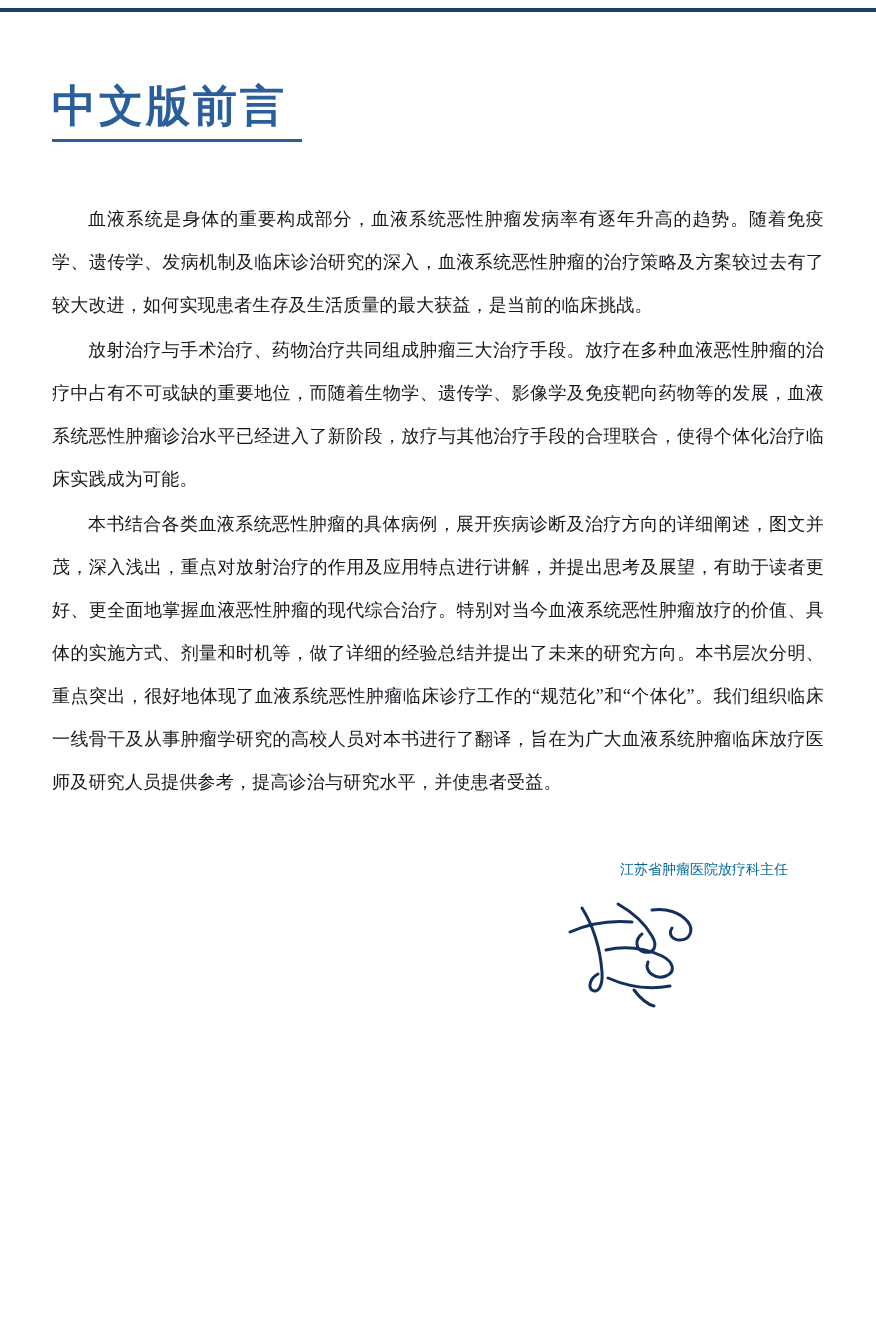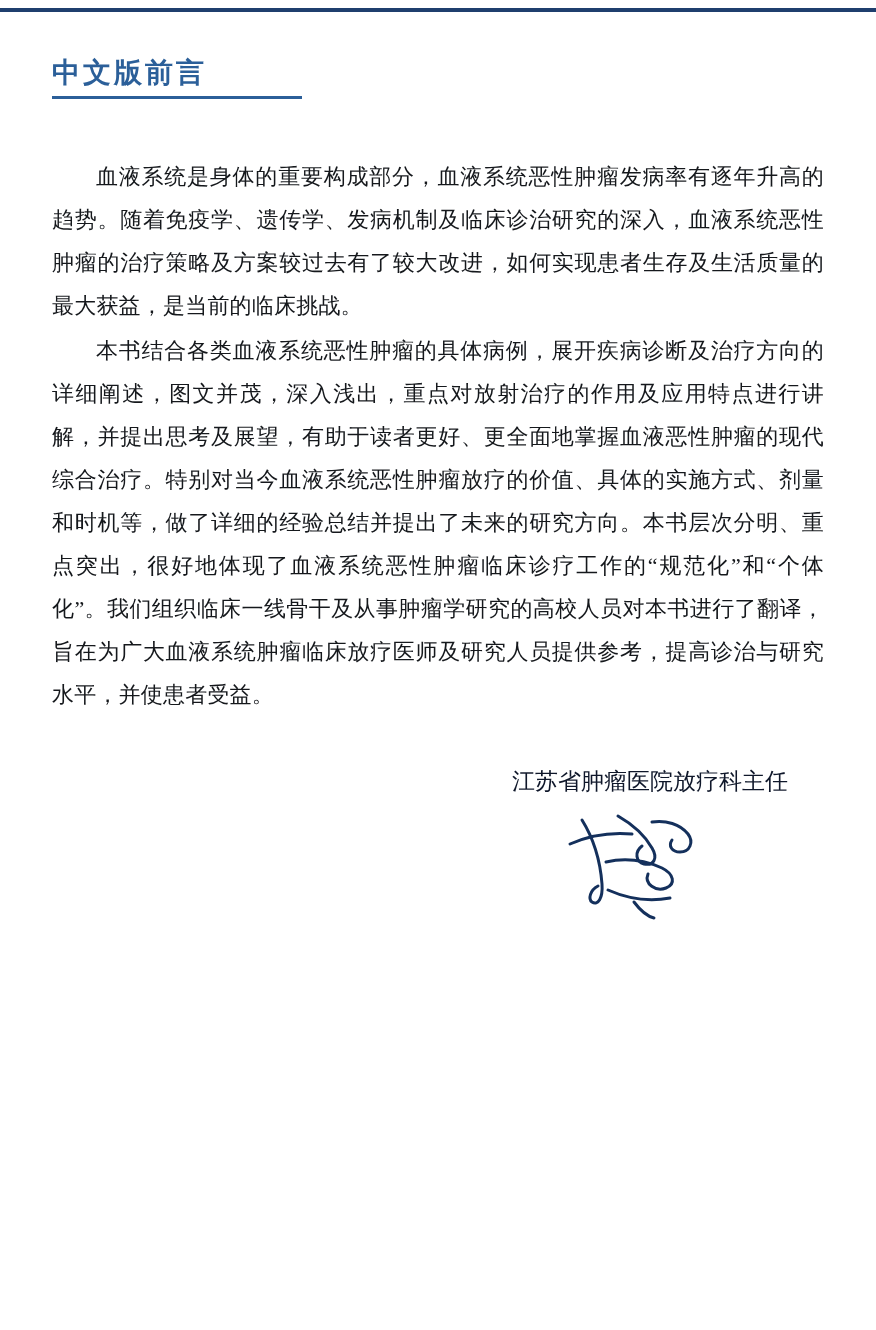--- a/index.html
+++ b/index.html
@@ -33,54 +33,54 @@
     position: absolute;
     top: 0;
     left: 0;
     width: 876px;
     padding: 52px 52px 0 52px;
     box-sizing: border-box;
   }
   .page-title {
     font-family: "DejaVu Sans", "Liberation Sans", sans-serif;
     font-weight: bold;
-    font-size: 28px;
+    font-size: 44px;
     letter-spacing: 3px;
     color: #2b5f99;
-    margin: 4px 0 0 0;
+    margin: 28px 0 0 0;
     line-height: 1.2;
   }
   .title-underline {
     width: 250px;
     height: 3px;
     background: #2b5f99;
     margin-top: 6px;
   }
   .body-text {
     margin-top: 56px;
   }
   .para {
-    font-size: 22px;
+    font-size: 18px;
     line-height: 43px;
     text-align: justify;
     text-justify: inter-ideograph;
     text-indent: 2em;
     margin: 0 0 2px 0;
     letter-spacing: 0.2px;
     color: #15181c;
   }
   .signature-block {
     margin-top: 46px;
     text-align: right;
     padding-right: 36px;
   }
   .sig-line {
-    font-size: 23px;
+    font-size: 14px;
     line-height: 40px;
-    color: #0f172a;
+    color: #0369a1;
   }
   .autograph {
     position: relative;
     height: 120px;
     margin-top: 4px;
   }
   .autograph svg {
     position: absolute;
     right: 96px;
     top: 0;
@@ -93,20 +93,21 @@
 
   <div class="top-rule"></div>
 
   <div class="content">
 
     <h1 class="page-title">中文版前言</h1>
     <div class="title-underline"></div>
 
     <div class="body-text">
       <p class="para">血液系统是身体的重要构成部分，血液系统恶性肿瘤发病率有逐年升高的趋势。随着免疫学、遗传学、发病机制及临床诊治研究的深入，血液系统恶性肿瘤的治疗策略及方案较过去有了较大改进，如何实现患者生存及生活质量的最大获益，是当前的临床挑战。</p>
+      <p class="para">放射治疗与手术治疗、药物治疗共同组成肿瘤三大治疗手段。放疗在多种血液恶性肿瘤的治疗中占有不可或缺的重要地位，而随着生物学、遗传学、影像学及免疫靶向药物等的发展，血液系统恶性肿瘤诊治水平已经进入了新阶段，放疗与其他治疗手段的合理联合，使得个体化治疗临床实践成为可能。</p>
       <p class="para">本书结合各类血液系统恶性肿瘤的具体病例，展开疾病诊断及治疗方向的详细阐述，图文并茂，深入浅出，重点对放射治疗的作用及应用特点进行讲解，并提出思考及展望，有助于读者更好、更全面地掌握血液恶性肿瘤的现代综合治疗。特别对当今血液系统恶性肿瘤放疗的价值、具体的实施方式、剂量和时机等，做了详细的经验总结并提出了未来的研究方向。本书层次分明、重点突出，很好地体现了血液系统恶性肿瘤临床诊疗工作的“规范化”和“个体化”。我们组织临床一线骨干及从事肿瘤学研究的高校人员对本书进行了翻译，旨在为广大血液系统肿瘤临床放疗医师及研究人员提供参考，提高诊治与研究水平，并使患者受益。</p>
     </div>
 
     <div class="signature-block">
       <div class="sig-line">江苏省肿瘤医院放疗科主任</div>
     </div>
 
     <div class="autograph">
       <svg width="180" height="120" viewBox="0 0 180 120" aria-hidden="true">
         <g fill="none" stroke="#14305c" stroke-width="3" stroke-linecap="round" stroke-linejoin="round">

